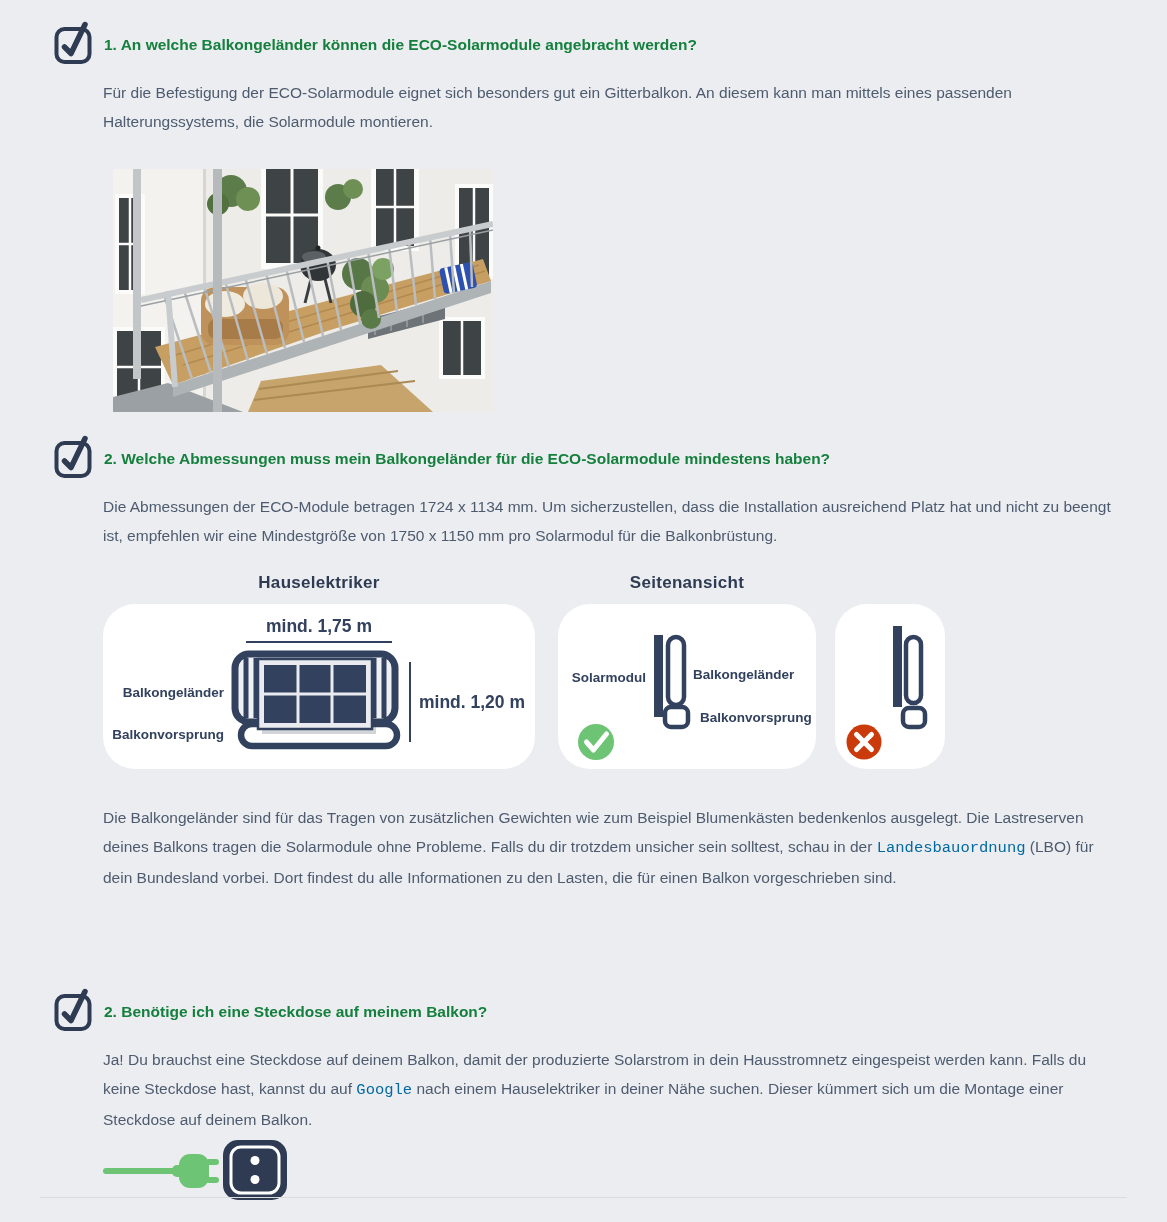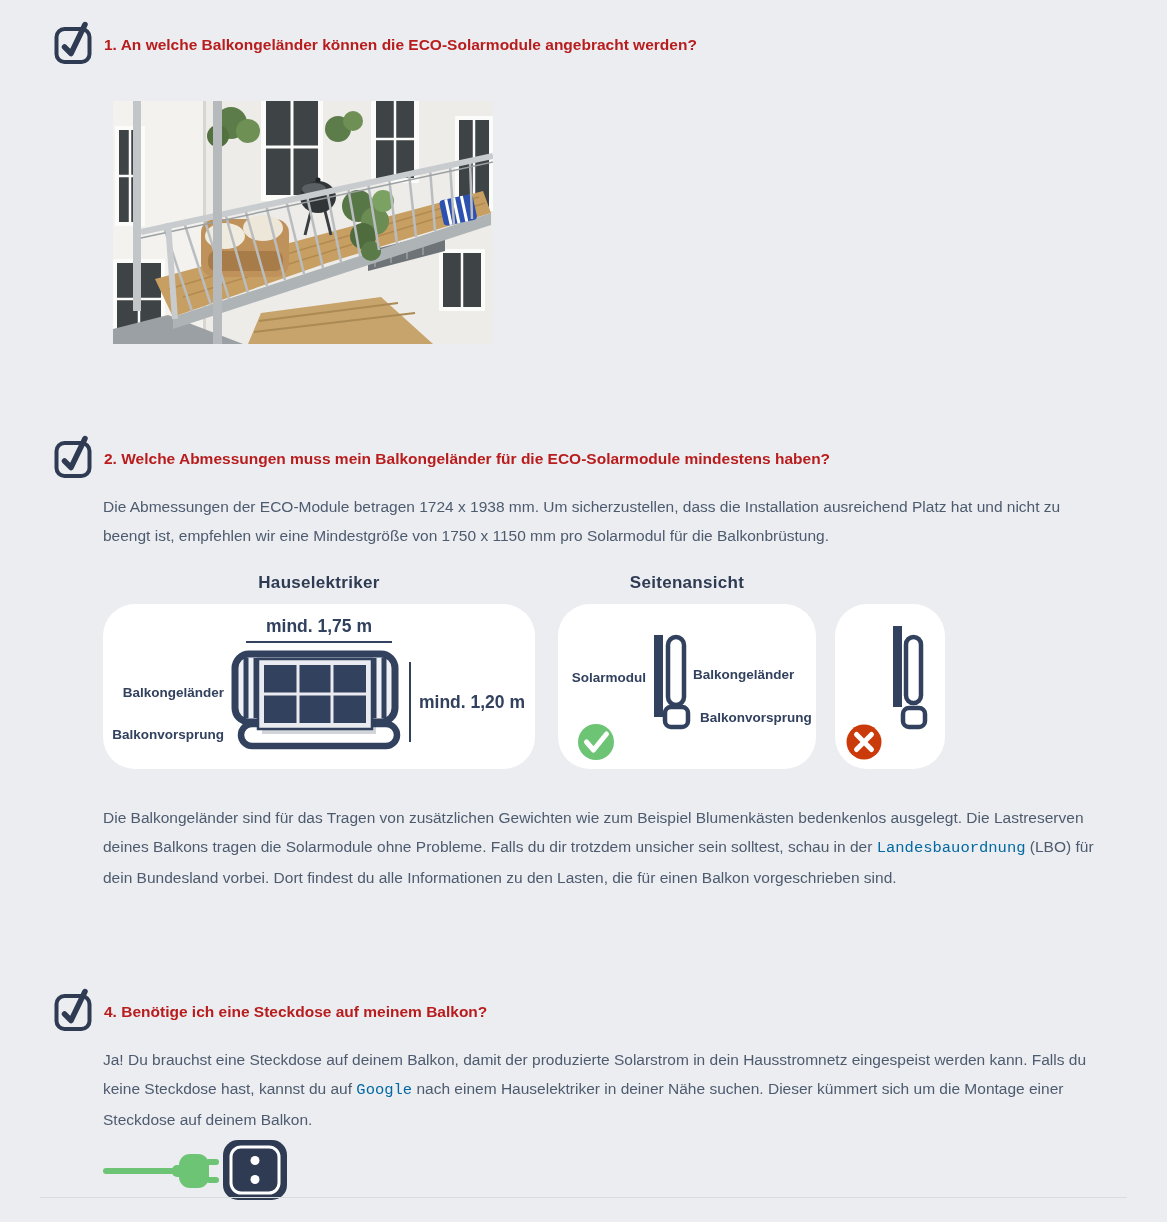--- a/index.html
+++ b/index.html
@@ -7,21 +7,21 @@
   .page{
     position:relative; width:1167px; height:1222px; overflow:hidden;
     background:#ebedf1;
     font-family:"Liberation Sans", sans-serif;
     color:#4e5b6e;
   }
   .faq-item{ position:absolute; left:53px; width:1070px; }
   .faq-header{ display:flex; gap:11px; align-items:flex-start; }
   .cb-icon{ flex:0 0 40px; width:40px; height:44px; overflow:visible; }
   .q-heading{
-    font-size:15.5px; font-weight:bold; color:#b91c1c;
+    font-size:15.5px; font-weight:bold; color:#15803d;
     line-height:46px; white-space:nowrap;
   }
   .answer{
     margin:10px 0 0 50px; width:1008px;
     font-size:15.5px; line-height:29px; color:#4e5b6e;
   }
   .green-link{ color:#0369a1; text-decoration:none; cursor:pointer;font-family:Liberation Mono, monospace; }
   .photo-wrap{ margin:33px 0 0 60px; width:380px; height:243px; }
   .photo-wrap svg{ display:block; }
 
@@ -51,20 +51,21 @@
 <div class="page">
 
   <section class="faq-item" style="top:22px">
     <div class="faq-header">
       <svg class="cb-icon" viewBox="0 0 40 44">
         <rect x="3.5" y="7" width="33" height="33" rx="8" fill="none" stroke="#2e3b52" stroke-width="4"></rect>
         <path d="M11.5 25 L18 31.5 L32 2.5" fill="none" stroke="#2e3b52" stroke-width="5.5" stroke-linecap="round" stroke-linejoin="round"></path>
       </svg>
       <h3 class="q-heading">1. An welche Balkongeländer können die ECO-Solarmodule angebracht werden?</h3>
     </div>
+    <p class="answer">Für die Befestigung der ECO-Solarmodule eignet sich besonders gut ein Gitterbalkon. An diesem kann man mittels eines passenden Halterungssystems, die Solarmodule montieren.</p>
 
     <div class="photo-wrap">
       <svg viewBox="0 0 380 243" width="380" height="243">
         <rect width="380" height="243" fill="#edece8"></rect>
         <rect x="0" y="0" width="92" height="243" fill="#f3f2ee"></rect>
         <rect x="90" y="0" width="3" height="243" fill="#d8d6d1"></rect>
 
         <g>
           <rect x="2" y="25" width="30" height="100" fill="#fbfbf9"></rect>
             <rect x="6" y="29" width="22" height="92" fill="#3e4345"></rect>
@@ -177,21 +178,21 @@
   </section>
 
   <section class="faq-item" style="top:436px">
     <div class="faq-header">
       <svg class="cb-icon" viewBox="0 0 40 44">
         <rect x="3.5" y="7" width="33" height="33" rx="8" fill="none" stroke="#2e3b52" stroke-width="4"></rect>
         <path d="M11.5 25 L18 31.5 L32 2.5" fill="none" stroke="#2e3b52" stroke-width="5.5" stroke-linecap="round" stroke-linejoin="round"></path>
       </svg>
       <h3 class="q-heading">2. Welche Abmessungen muss mein Balkongeländer für die ECO-Solarmodule mindestens haben?</h3>
     </div>
-    <p class="answer">Die Abmessungen der ECO-Module betragen 1724 x 1938 mm. Um sicherzustellen, dass die Installation ausreichend Platz hat und nicht zu beengt ist, empfehlen wir eine Mindestgröße von 1750 x 1150 mm pro Solarmodul für die Balkonbrüstung.</p>
+    <p class="answer">Die Abmessungen der ECO-Module betragen 1724 x 1134 mm. Um sicherzustellen, dass die Installation ausreichend Platz hat und nicht zu beengt ist, empfehlen wir eine Mindestgröße von 1750 x 1150 mm pro Solarmodul für die Balkonbrüstung.</p>
 
     <div class="diagram-block">
       <div class="diagram-titles">
         <div class="diagram-title dt-frontal">Hauselektriker</div>
         <div class="dt-gap"></div>
         <div class="diagram-title dt-side">Seitenansicht</div>
       </div>
       <div class="cards-row">
 
         <div class="card card-frontal">
@@ -256,21 +257,21 @@
   <section class="faq-item" style="top:793px">
     <p class="answer"><span>Die Balkongeländer sind für das Tragen von zusätzlichen Gewichten wie zum Beispiel Blumenkästen bedenkenlos ausgelegt. Die Lastreserven deines Balkons tragen die Solarmodule ohne Probleme. Falls du dir trotzdem unsicher sein solltest, schau in der </span><a class="green-link" href="#">Landesbauordnung</a><span> (LBO) für dein Bundesland vorbei. Dort findest du alle Informationen zu den Lasten, die für einen Balkon vorgeschrieben sind.</span></p>
   </section>
 
   <section class="faq-item" style="top:989px">
     <div class="faq-header">
       <svg class="cb-icon" viewBox="0 0 40 44">
         <rect x="3.5" y="7" width="33" height="33" rx="8" fill="none" stroke="#2e3b52" stroke-width="4"></rect>
         <path d="M11.5 25 L18 31.5 L32 2.5" fill="none" stroke="#2e3b52" stroke-width="5.5" stroke-linecap="round" stroke-linejoin="round"></path>
       </svg>
-      <h3 class="q-heading">4. Benötige ich eine Steckdose auf meinem Balkon?</h3>
+      <h3 class="q-heading">2. Benötige ich eine Steckdose auf meinem Balkon?</h3>
     </div>
     <p class="answer"><span>Ja! Du brauchst eine Steckdose auf deinem Balkon, damit der produzierte Solarstrom in dein Hausstromnetz eingespeist werden kann. Falls du keine Steckdose hast, kannst du auf </span><a class="green-link" href="#">Google</a><span> nach einem Hauselektriker in deiner Nähe suchen. Dieser kümmert sich um die Montage einer Steckdose auf deinem Balkon.</span></p>
 
     <div class="plug-wrap">
       <svg viewBox="0 0 184 64" width="184" height="64">
         <g>
           <line x1="3" y1="33" x2="76" y2="33" stroke="#6cc474" stroke-width="6" stroke-linecap="round"></line>
           <rect x="69" y="27" width="14" height="12" rx="5" fill="#6cc474"></rect>
           <rect x="76" y="16" width="30" height="34" rx="11" fill="#6cc474"></rect>
           <rect x="103" y="21" width="13" height="6" rx="3" fill="#6cc474"></rect>

